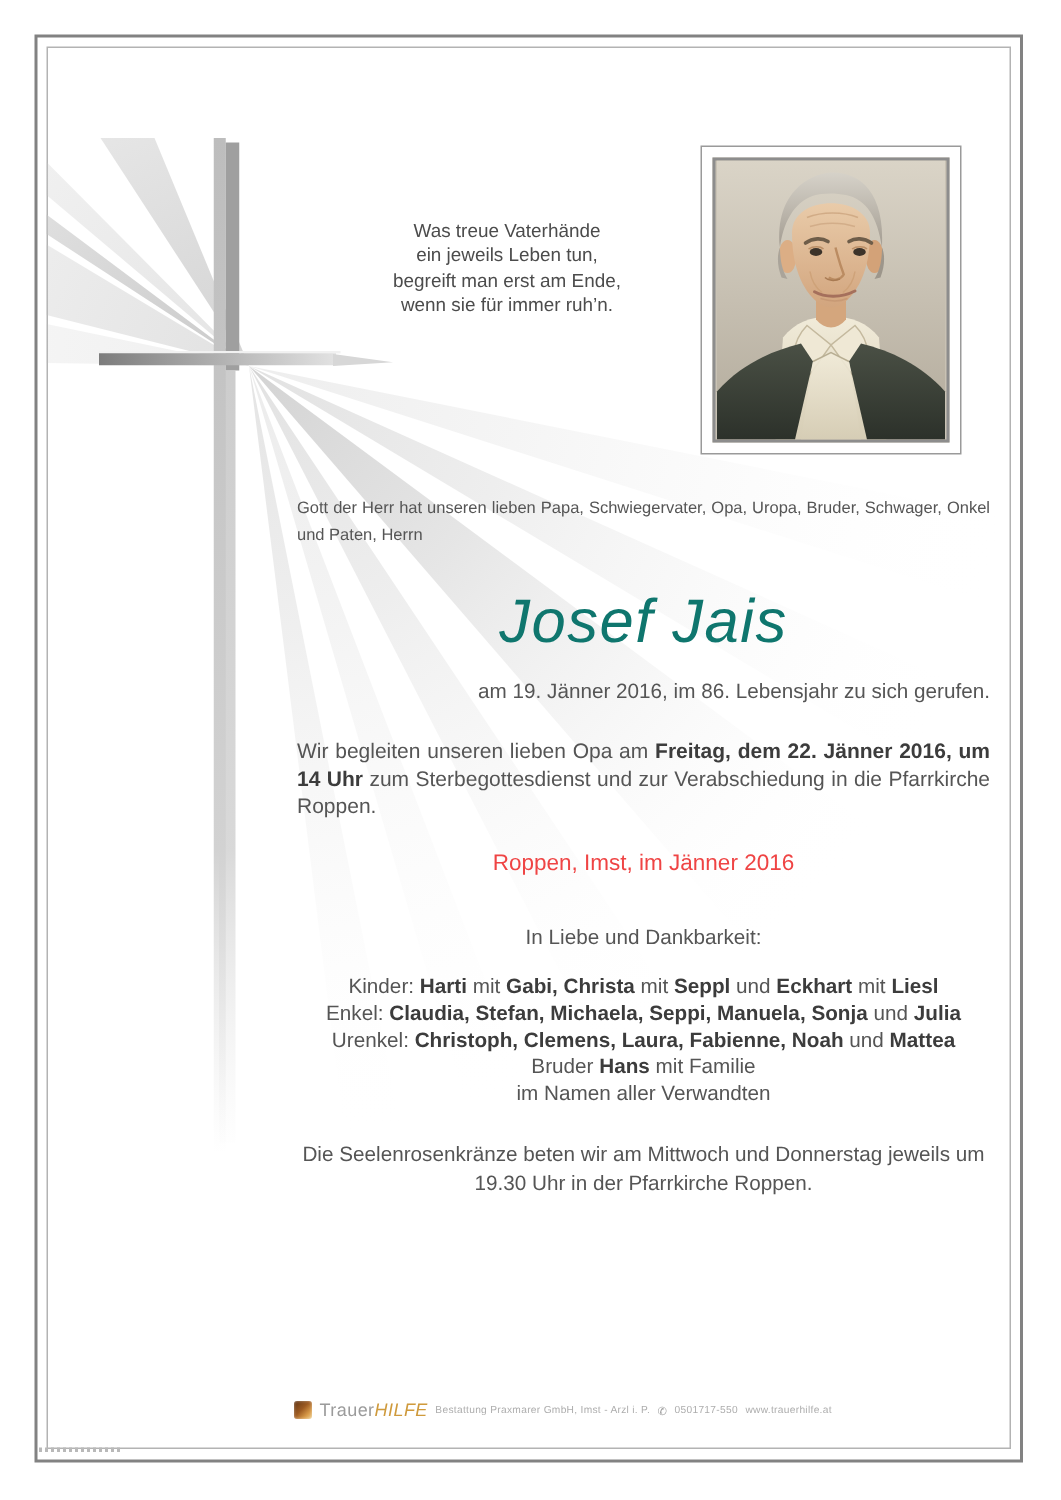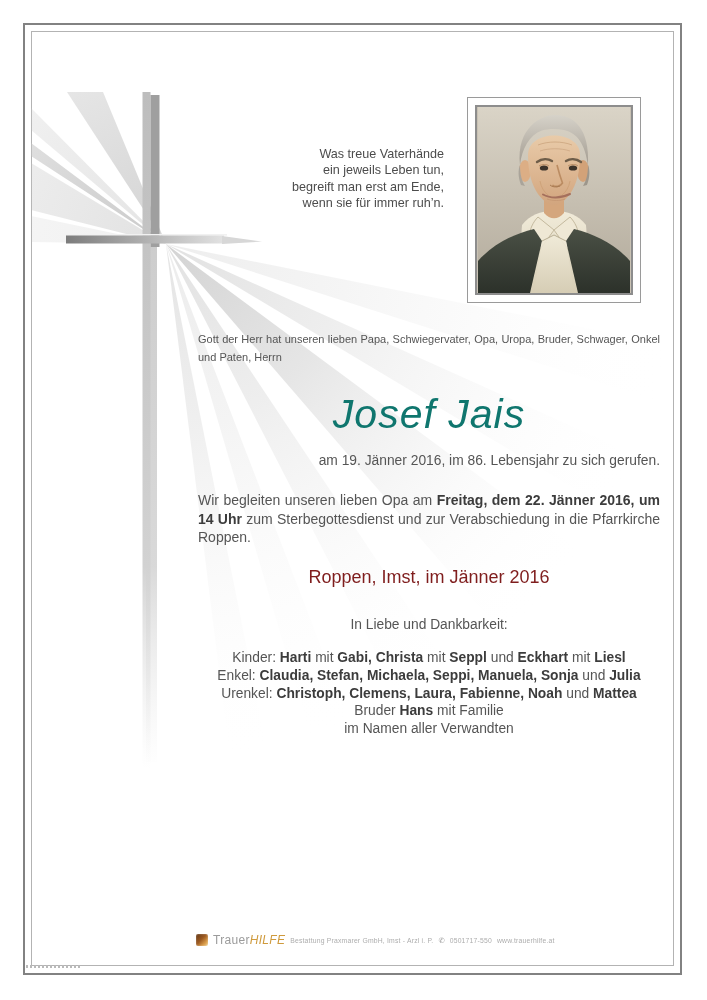--- a/index.html
+++ b/index.html
@@ -4,34 +4,34 @@
 <style>
   html,body{margin:0;padding:0;background:#ffffff;}
   .page{position:relative;width:707px;height:1000px;background:#ffffff;overflow:hidden;
         font-family:"Liberation Sans",sans-serif;color:#4f4f4f;}
   .outer-frame{position:absolute;left:23px;top:23px;width:659px;height:952px;
         border:2px solid #828282;box-sizing:border-box;}
   .inner-frame{position:absolute;left:31px;top:31px;width:643px;height:935px;
         border:1px solid #b3b3b3;box-sizing:border-box;}
   .art{position:absolute;left:0;top:0;width:707px;height:1000px;}
   .txt{position:absolute;z-index:3;text-align:right;}
-  .poem{left:232px;top:146px;width:212px;font-size:12.6px;line-height:16.4px;color:#4c4c4c;}
+  .poem{left:232px;top:146px;width:212px;text-align:center;font-size:12.6px;line-height:16.4px;color:#4c4c4c;}
   .poem span{display:block;}
   .photo-frame{position:absolute;left:467px;top:97px;width:174px;height:206px;background:#fff;
         border:1px solid #9a9a9a;box-sizing:border-box;z-index:3;}
   .photo-inner{position:absolute;left:7px;top:7px;width:158px;height:190px;
         border:2px solid #8d8d8d;box-sizing:border-box;background:#c9c2b4;}
   .photo-inner svg{display:block;width:100%;height:100%;}
   .col{left:198px;width:462px;}
   .intro{top:330px;font-size:11px;line-height:18.4px;text-align:justify;color:#555;}
   .name{top:390px;text-align:center;font-size:41px;line-height:48px;font-style:italic;
         color:#0f766e;letter-spacing:1px;}
   .called{top:453px;font-size:13.8px;color:#555;}
   .service{top:491px;font-size:14px;line-height:18.6px;text-align:justify;color:#555;}
-  .place{top:567px;text-align:center;font-size:18px;color:#7f1d1d;}
+  .place{top:567px;text-align:center;font-size:15px;color:#ef4444;}
   .gratitude{top:617px;text-align:center;font-size:13.8px;color:#555;}
   .family{top:649px;text-align:center;font-size:13.8px;line-height:17.8px;color:#555;}
   .rosary{top:761px;text-align:center;font-size:13.8px;line-height:18.6px;color:#555;}
   .bold,.service .bold,.family .bold{font-weight:700;color:#3c3c3c;}
   .footer{position:absolute;left:196px;top:932px;width:440px;height:16px;z-index:3;
         display:flex;align-items:center;gap:5px;white-space:nowrap;}
   .brand-icon{width:12px;height:12px;border-radius:2px;flex:0 0 auto;
         background:linear-gradient(135deg,#5f3312 0%,#9c5a21 45%,#d89a48 75%,#eecf8d 100%);
         box-shadow:inset 0 0 2px rgba(255,255,255,.5);}
   .brand{font-size:12px;letter-spacing:.3px;}
@@ -183,20 +183,21 @@
   <div class="txt col gratitude">In Liebe und Dankbarkeit:</div>
 
   <div class="txt col family">
     <div><span>Kinder: </span><span class="bold">Harti</span><span> mit </span><span class="bold">Gabi, Christa</span><span> mit </span><span class="bold">Seppl</span><span> und </span><span class="bold">Eckhart</span><span> mit </span><span class="bold">Liesl</span></div>
     <div><span>Enkel: </span><span class="bold">Claudia, Stefan, Michaela, Seppi, Manuela, Sonja</span><span> und </span><span class="bold">Julia</span></div>
     <div><span>Urenkel: </span><span class="bold">Christoph, Clemens, Laura, Fabienne, Noah</span><span> und </span><span class="bold">Mattea</span></div>
     <div><span>Bruder </span><span class="bold">Hans</span><span> mit Familie</span></div>
     <div><span>im Namen aller Verwandten</span></div>
   </div>
 
+  <div class="txt col rosary">Die Seelenrosenkränze beten wir am Mittwoch und Donnerstag jeweils um 19.30 Uhr in der Pfarrkirche Roppen.</div>
 
   <div class="footer">
     <div class="brand-icon"></div>
     <div class="brand"><span class="t">Trauer</span><span class="h">HILFE</span></div>
     <div class="small">Bestattung Praxmarer GmbH, Imst - Arzl i. P.</div>
     <div class="phone">✆</div>
     <div class="small">0501717-550</div>
     <div class="small">www.trauerhilfe.at</div>
   </div>
 

